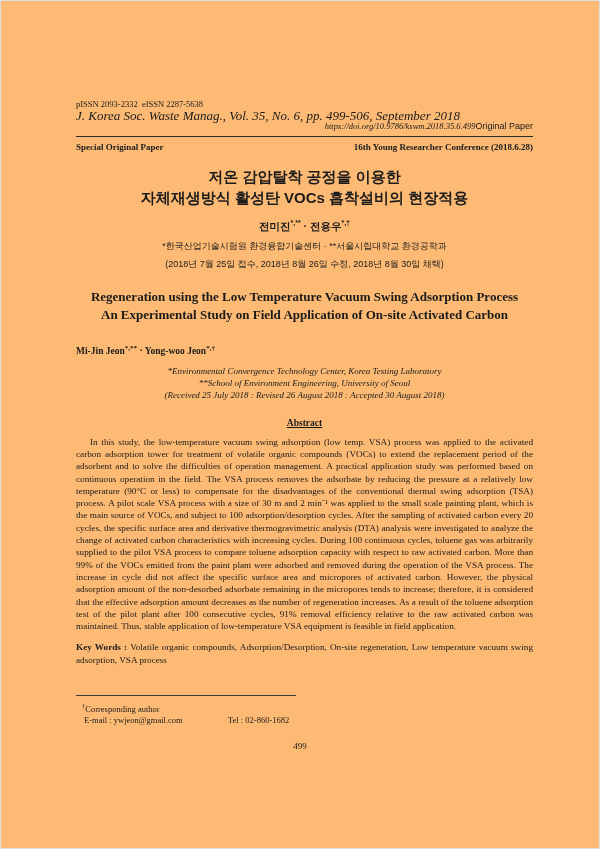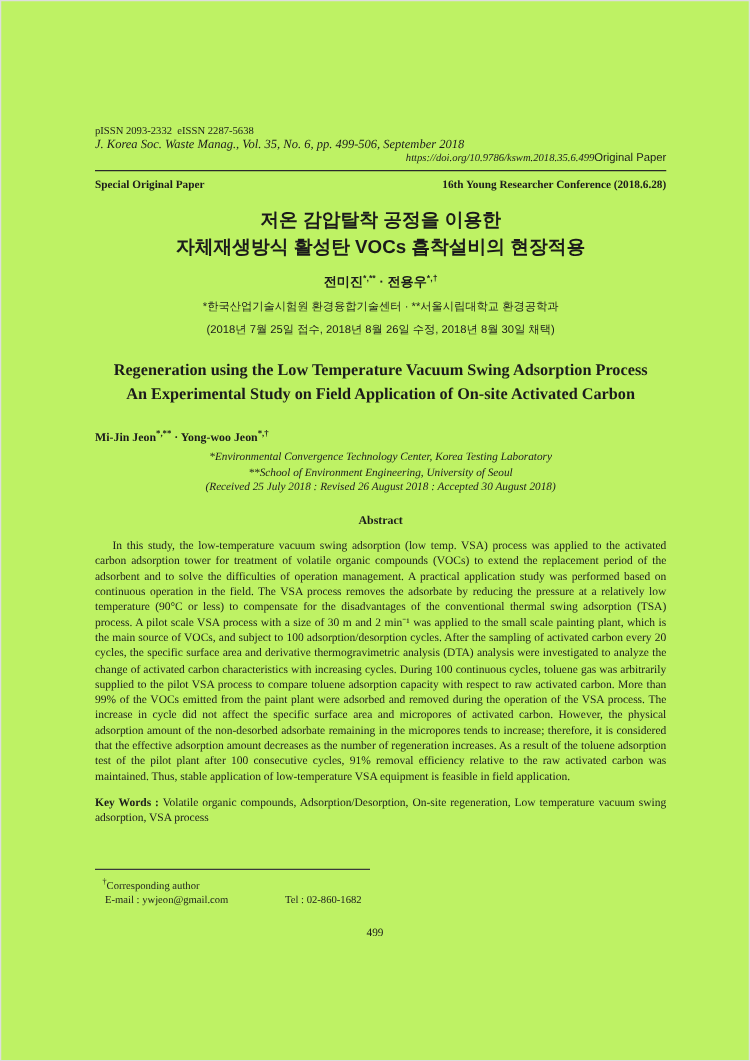--- a/index.html
+++ b/index.html
@@ -1,53 +1,53 @@
 <!DOCTYPE html>
 <html><head>
 <meta charset="utf-8">
 <style>
   html,body { margin:0; padding:0; background:#f2f2f2; }
   .page {
     position:relative;
     width:600px; height:849px;
     margin:0 auto;
-    background:#bef264;
+    background:#fdba74;
     border:1px solid #dedede;
     box-sizing:border-box;
     font-family:"Liberation Serif", serif;
     color:#1b1b1b;
     overflow:hidden;
   }
   .content { position:absolute; left:75px; right:66px; top:98px; }
 
   
   .issn-line { font-size:8.5px; line-height:11px; white-space:pre-wrap; }
-  .journal-line { font-size:10px; line-height:11px; font-style:italic; }
+  .journal-line { font-size:13px; line-height:11px; font-style:italic; }
   .doi-row { display:flex; justify-content:flex-end; align-items:flex-end; }
   .doi-line { font-size:8.5px; line-height:11px; font-style:italic; }
   .paper-type { font-family:"Liberation Sans", sans-serif; font-size:9px; line-height:11px; }
   .header-rule { border:none; border-top:1.6px solid #2a2a2a; margin:4px 0 0 0; }
   .section-row { display:flex; justify-content:space-between; font-weight:bold; font-size:9px; line-height:12px; padding-top:4px; }
 
   
   .ko { font-family:"Liberation Sans", sans-serif; }
   .ko-title { text-align:center; font-weight:bold; font-size:15px; line-height:21px; margin-top:13px; }
   .ko-authors { text-align:center; font-weight:bold; font-size:10.5px; margin-top:11px; }
   .ko-authors sup, .en-authors sup { font-size:7px; }
   .ko-affil { text-align:center; font-size:9px; margin-top:6px; }
   .ko-dates { text-align:center; font-size:9px; margin-top:5px; }
 
   
   .en-title { text-align:center; font-weight:bold; font-size:13px; line-height:18.5px; margin-top:17px; }
   .en-authors { text-align:left; font-weight:bold; font-size:9.5px; margin-top:19px; }
-  .en-affil { text-align:center; font-style:italic; font-size:9px; margin-top:3px; line-height:12.5px; }
+  .en-affil { text-align:center; font-style:italic; font-size:9px; margin-top:9px; line-height:12.5px; }
   .en-dates { text-align:center; font-style:italic; font-size:9px; }
 
   
-  .abstract-heading { text-align:center; font-weight:bold; font-size:9.5px; margin-top:18px; }
+  .abstract-heading { text-align:center; font-weight:bold; font-size:9.5px; margin-top:18px;text-decoration:underline; }
   .abstract-body {
     margin-top:8px;
     font-size:9.2px; line-height:12.3px;
     text-align:justify;
     text-indent:14px;
   }
   .keywords { margin-top:9px; font-size:9.2px; line-height:12.3px; text-align:justify; }
   .keywords .kw-label { font-weight:bold; }
 
   

